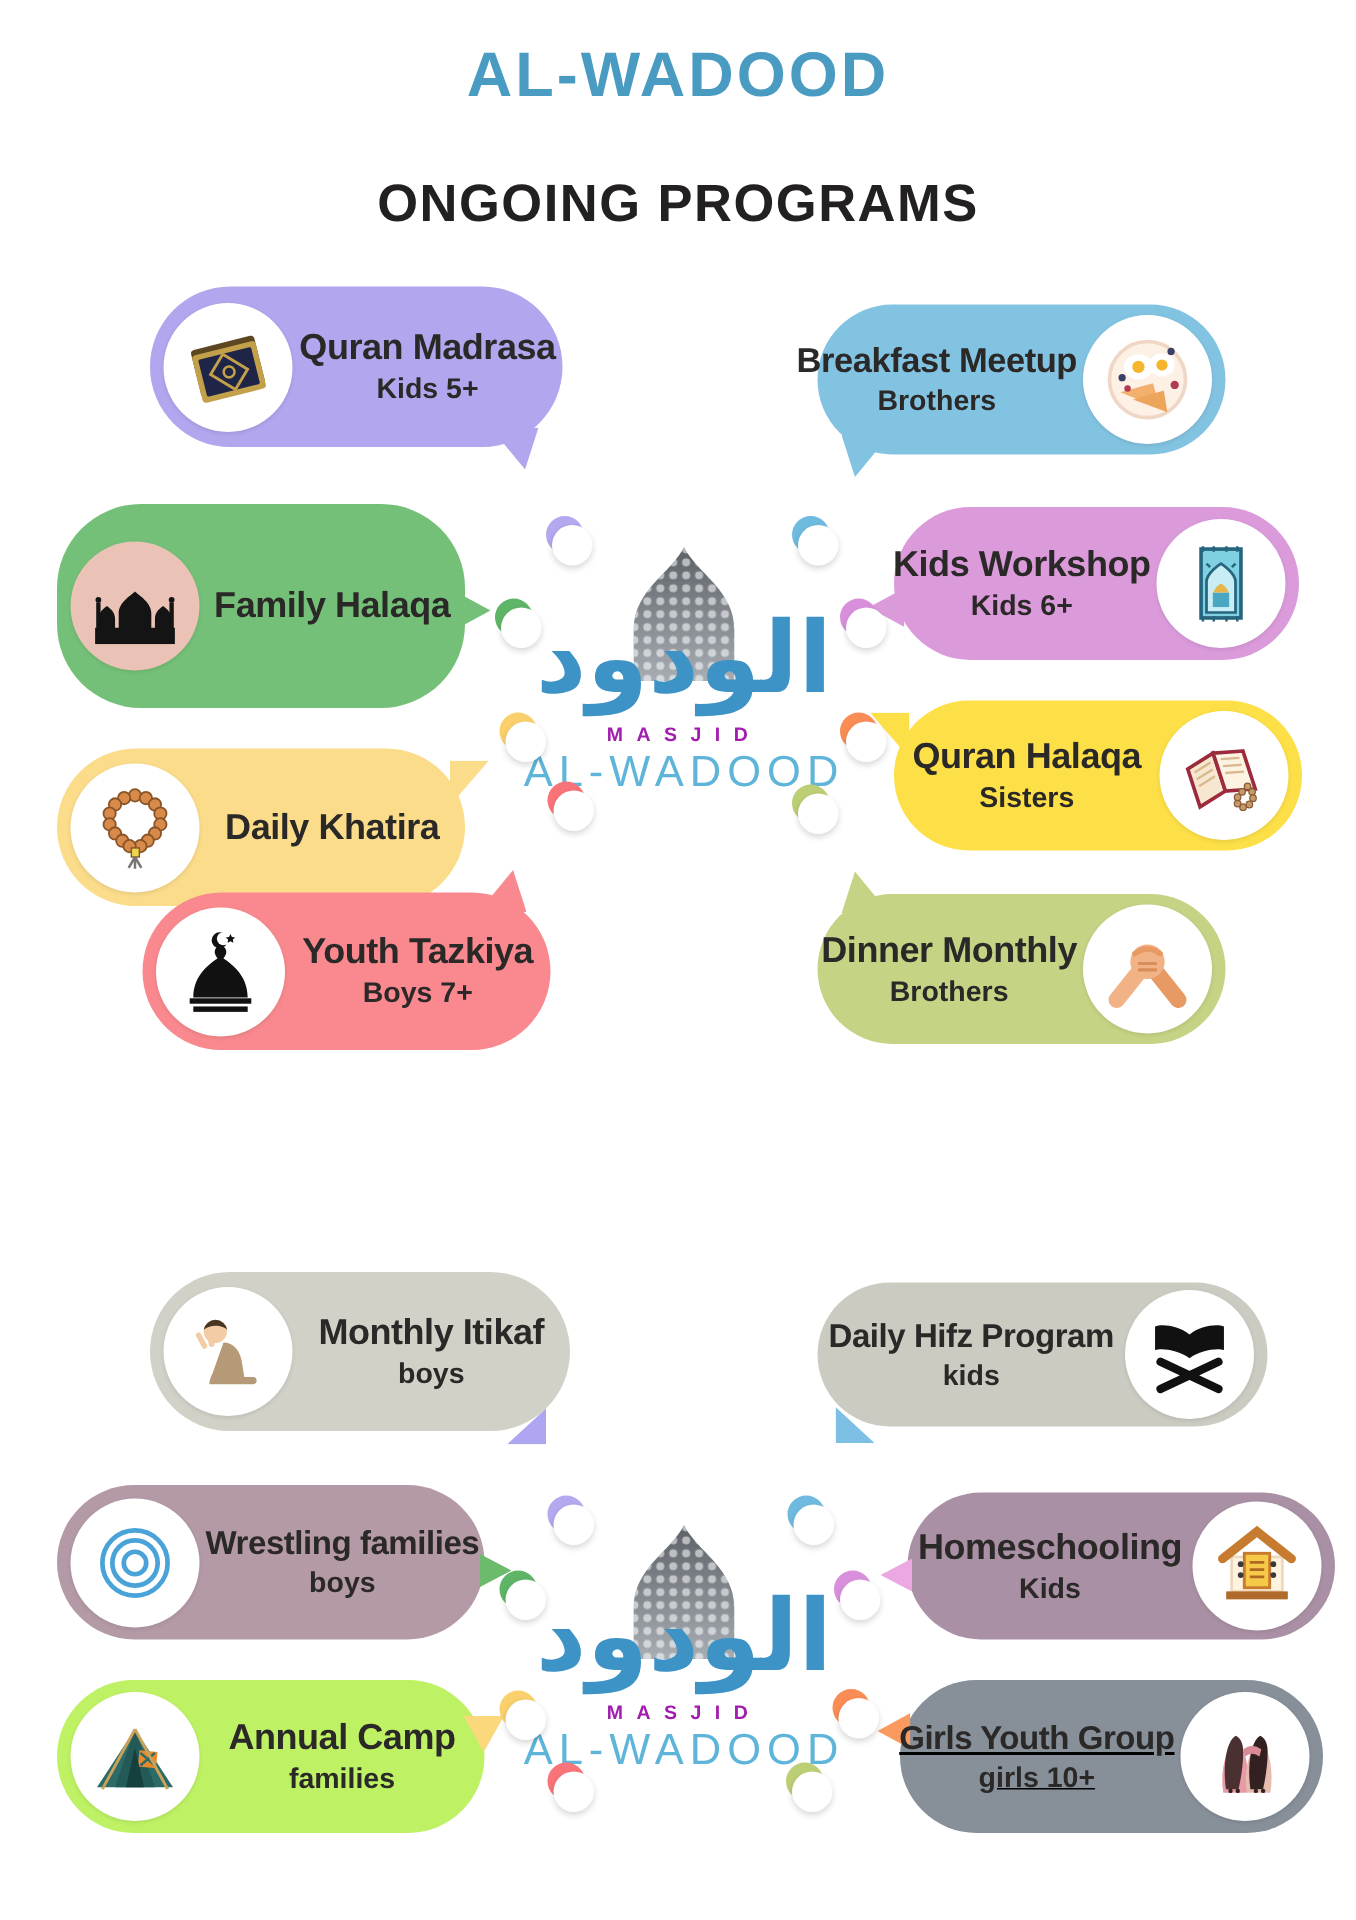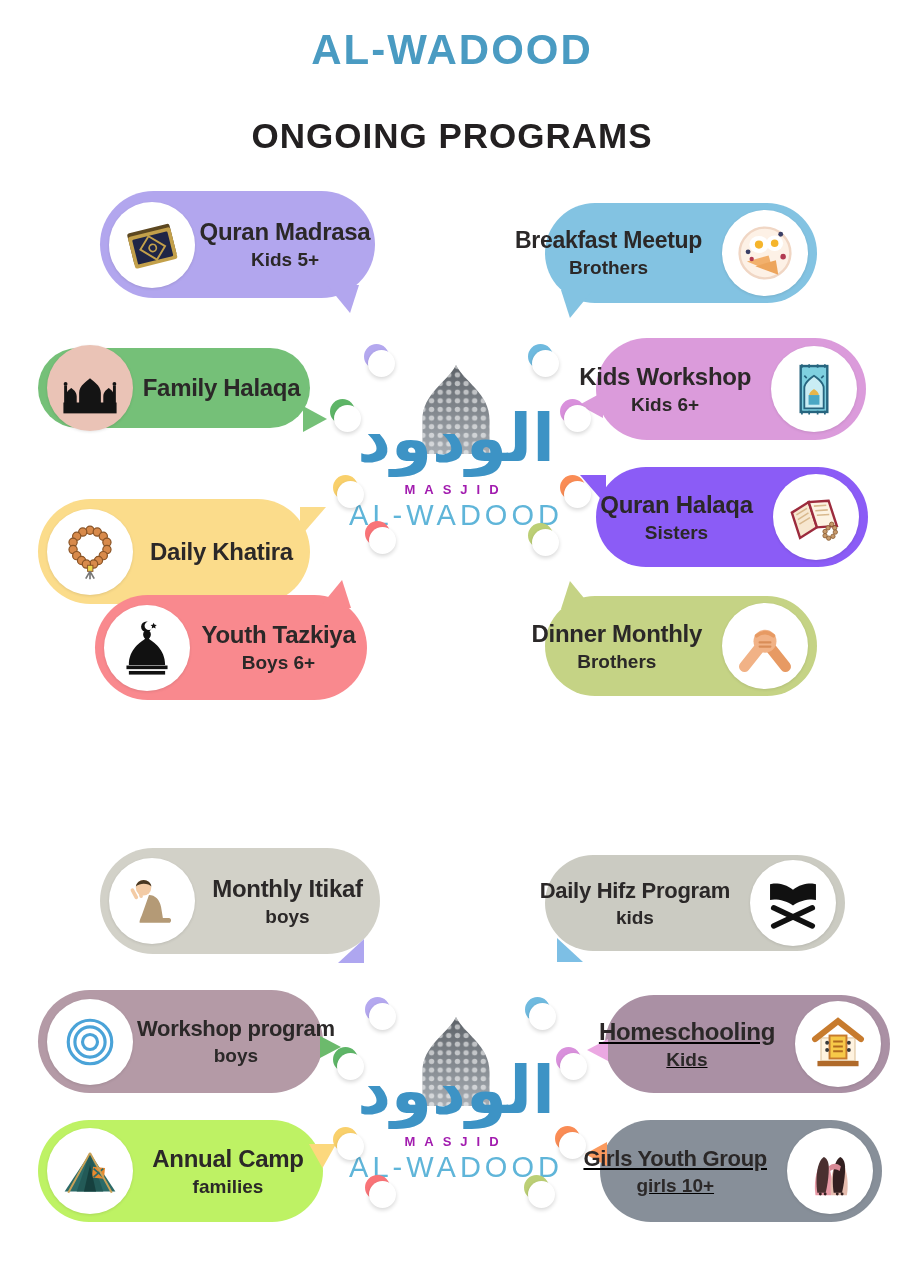--- a/index.html
+++ b/index.html
@@ -8,59 +8,59 @@
 
   .page-title{position:absolute;left:0;right:0;top:26px;margin:0;text-align:center;
     font-size:42px;font-weight:800;letter-spacing:2px;color:#4a9bc2;}
   .section-heading{position:absolute;left:0;right:0;margin:0;text-align:center;
     font-size:35px;font-weight:800;letter-spacing:1px;color:#232021;}
   .h-ongoing{top:116px;}
   .h-upcoming{top:781px;}
 
   
   .bubble{position:absolute;border-radius:56px;display:flex;align-items:center;z-index:1;}
-  .rev{flex-direction:row-reverse;gap:16px;}
+  .rev{flex-direction:row-reverse;}
   .ic{flex:0 0 auto;width:86px;height:86px;border-radius:50%;background:#fff;display:flex;
       align-items:center;justify-content:center;margin-left:9px;z-index:2;
       box-shadow:0 1px 3px rgba(0,0,0,.10);}
   .rev .ic{margin:0 9px 0 0;}
   .ic svg{width:58px;height:58px;}
   .ic-pink{background:#eac3b6;}
   .txt{flex:1;text-align:center;color:#2b2828;padding:0 4px;z-index:2;}
   .t{font-size:24px;font-weight:800;letter-spacing:-0.3px;white-space:nowrap;}
   .s{font-size:19px;font-weight:700;margin-top:3px;}
   .s:empty{display:none;}
 
   
   .ob1{left:100px;top:191px;width:275px;height:107px;background:#b2a6ee;justify-content:space-between;}
   .ob2{left:545px;top:203px;width:272px;height:100px;background:#83c3e2;}
-  .ob3{left:38px; top:336px;width:272px;height:80px;background:#75c078;margin-top:12px;}
+  .ob3{left:38px; top:336px;width:272px;height:136px;background:#75c078;}
   .ob4{left:596px;top:338px;width:270px;height:102px;background:#db9bdb;}
   .ob5{left:38px; top:467px;width:272px;height:105px;background:#fbdc8b;margin-top:32px;}
-  .ob6{left:596px;top:467px;width:272px;height:100px;background:#8b5cf6;}
+  .ob6{left:596px;top:467px;width:272px;height:100px;background:#fde047;}
   .ob7{left:95px; top:595px;width:272px;height:105px;background:#f9898e;}
   .ob8{left:545px;top:596px;width:272px;height:100px;background:#c5d385;}
   .ob2 .t{font-size:23px;}
 
   
   .tail{position:absolute;width:32px;height:28px;background:inherit;z-index:0;}
   .tail-br{right:16px;bottom:-15px;clip-path:polygon(0 0,100% 0,72% 100%);}
   .tail-bl{left:16px; bottom:-15px;clip-path:polygon(0 0,100% 0,28% 100%);}
   .tail-tr{right:16px;top:-15px;   clip-path:polygon(0 100%,100% 100%,72% 0);}
   .tail-tl{left:16px; top:-15px;   clip-path:polygon(0 100%,100% 100%,28% 0);}
   .tail-r {right:-17px;top:58px;width:24px;height:26px;clip-path:polygon(0 0,100% 50%,0 100%);}
   .tail-l {left:-17px; top:54px;width:24px;height:26px;clip-path:polygon(100% 0,0 50%,100% 100%);}
   .tail-ru{right:-16px;top:8px; width:26px;height:30px;clip-path:polygon(0 0,100% 0,0 100%);}
   .tail-lu{left:-16px; top:8px; width:26px;height:30px;clip-path:polygon(0 0,100% 0,100% 100%);}
 
   
   .ub1{left:100px;top:848px; width:280px;height:106px;background:#d2d1c8;}
   .ub2{left:545px;top:855px; width:300px;height:96px; background:#cbcbc2;}
   .ub3{left:38px; top:990px; width:285px;height:103px;background:#b49aa6;}
-  .ub4{left:605px;top:995px; width:285px;height:98px; background:#aa90a4;text-decoration:underline;}
+  .ub4{left:605px;top:995px; width:285px;height:98px; background:#aa90a4;}
   .ub5{left:38px; top:1120px;width:285px;height:102px;background:#bef264;}
   .ub6{left:600px;top:1120px;width:282px;height:102px;background:#878f99;text-decoration:underline;}
   .ub2 .t,.ub3 .t,.ub6 .t{font-size:22px;}
 
   
   .tri{position:absolute;z-index:0;}
   .tri-ub1{right:16px;bottom:-9px;width:26px;height:24px;background:#aea6f0;
            clip-path:polygon(100% 0,100% 100%,0 100%);}
   .tri-ub2{left:12px;bottom:-11px;width:26px;height:24px;background:#7dbfe5;
            clip-path:polygon(0 0,100% 100%,0 100%);}
@@ -248,21 +248,21 @@
         <rect x="7" y="38.5" width="34" height="3"></rect>
         <rect x="9" y="43" width="30" height="3"></rect>
         <circle cx="23.5" cy="6.5" r="4.4"></circle>
       </g>
       <circle cx="25.6" cy="5.6" r="3.6" fill="#fff"></circle>
       <path d="M29.5 3 l.8 1.7 1.8.2 -1.3 1.2 .3 1.8 -1.6-.9 -1.6.9 .3-1.8 -1.3-1.2 1.8-.2z" fill="#111"></path>
       </svg>
     </span>
     <div class="txt">
       <div class="t">Youth Tazkiya</div>
-      <div class="s">Boys 6+</div>
+      <div class="s">Boys 7+</div>
     </div>
   </div>
 
   <div class="bubble ob8 rev">
     <span class="tail tail-tl"></span>
     <span class="ic">
       <svg viewBox="0 0 48 48">
         <path d="M7 41 L19 26" stroke="#f1b286" stroke-width="9" stroke-linecap="round"></path>
         <path d="M41 41 L29 26" stroke="#e79a63" stroke-width="9" stroke-linecap="round"></path>
         <circle cx="24" cy="20" r="9.5" fill="#f1b286"></circle>
@@ -311,21 +311,21 @@
   <div class="bubble ub3">
     <span class="tri tri-ub3"></span>
     <span class="ic">
       <svg viewBox="0 0 48 48" fill="none" stroke="#4aa3d8">
         <circle cx="24" cy="24" r="18" stroke-width="2.6"></circle>
         <circle cx="24" cy="24" r="12.5" stroke-width="2.6"></circle>
         <circle cx="24" cy="24" r="6.2" stroke-width="2.6"></circle>
       </svg>
     </span>
     <div class="txt">
-      <div class="t">Workshop program</div>
+      <div class="t">Wrestling families</div>
       <div class="s">boys</div>
     </div>
   </div>
 
   <div class="bubble ub4 rev">
     <span class="tri tri-ub4"></span>
     <span class="ic">
       <svg viewBox="0 0 48 48">
         <rect x="10" y="19" width="28" height="19" fill="#fff3e0" stroke="#ecd9bd" stroke-width="1.5"></rect>
         <path d="M5 20 L24 5 L43 20" stroke="#c77b2e" stroke-width="5" fill="none" stroke-linecap="round"></path>

